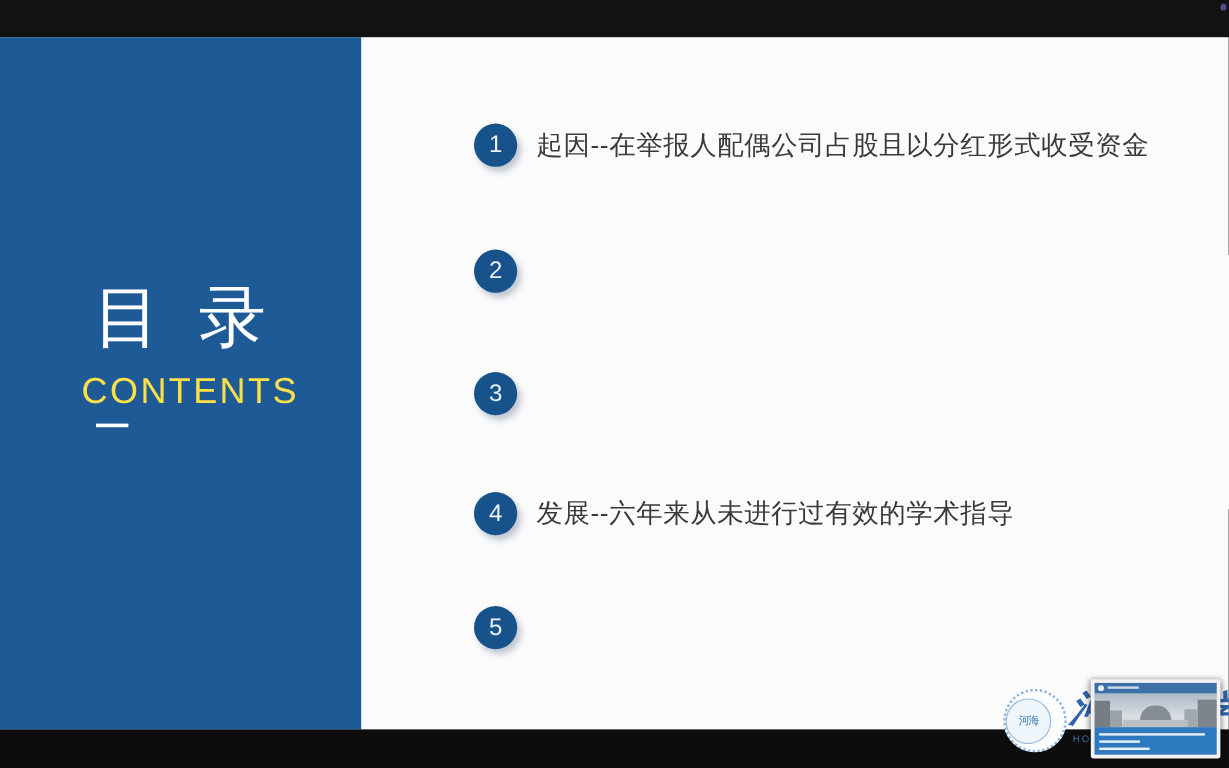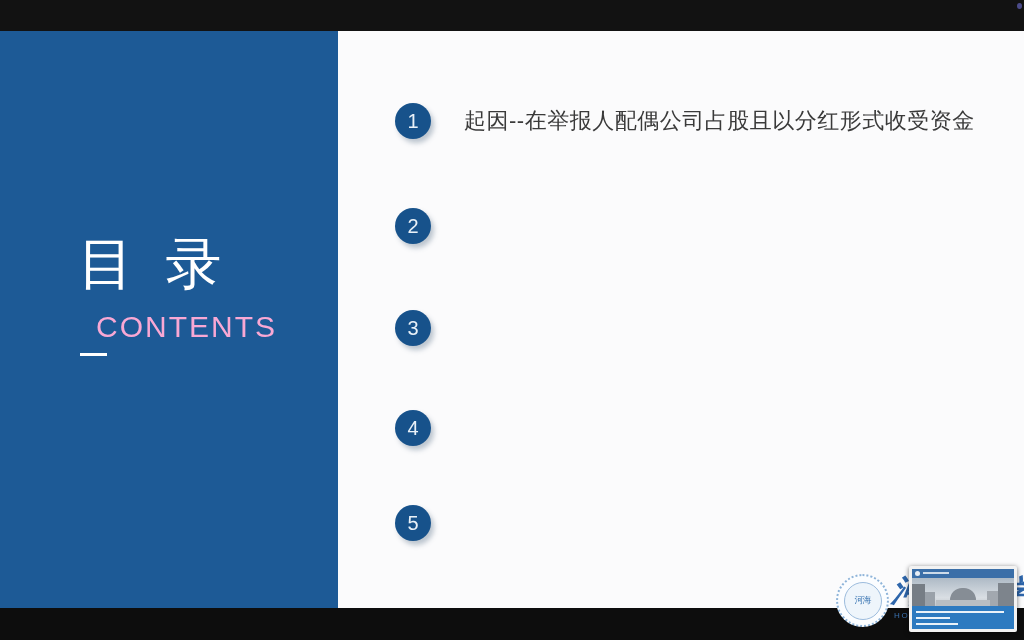--- a/index.html
+++ b/index.html
@@ -22,31 +22,31 @@
   .notif-dot {
     position: absolute; left: 1017px; top: 3px; width: 5px; height: 6px;
     border-radius: 50%; background: #5a5aa8; opacity: .8;
   }
   
   .slide {
     position: absolute; left: 0; top: 31px; width: 1024px; height: 577px;
     background: #fbfbfc;
   }
   .left-panel {
-    position: absolute; left: 0; top: 0; width: 338px; height: 577px;
+    position: absolute; left: 0; top: 0; width: 301px; height: 577px;
     background: #1d5a96;
   }
   .title-cn {
     position: absolute; left: 78px; top: 196px;
     font-size: 56px; color: #ffffff; font-weight: 500;
     letter-spacing: 8px; white-space: pre;
   }
   .title-en {
-    position: absolute; left: 96px; top: 279px;
-    font-size: 30px; color: #f9a8d4; font-weight: 400;
+    position: absolute; left: 68px; top: 279px;
+    font-size: 30px; color: #fde047; font-weight: 400;
     letter-spacing: 2px;
   }
   .title-dash {
     position: absolute; left: 80px; top: 322px;
     width: 27px; height: 3px; background: #ffffff;
   }
   
   .toc-row {
     position: absolute; left: 395px;
     display: flex; align-items: center; height: 36px;
@@ -58,32 +58,32 @@
   .row-5 { top: 474px; }
   .num-badge {
     width: 36px; height: 36px; border-radius: 50%;
     background: #17528b;
     color: #e9f1f8; font-size: 20px; font-weight: 500;
     display: flex; align-items: center; justify-content: center;
     box-shadow: 3px 4px 5px rgba(110, 130, 150, 0.45);
     flex: 0 0 36px;
   }
   .toc-text {
-    margin-left: 33px;
+    margin-left: 16px;
     font-size: 22px; color: #3a3a3a; font-weight: 500;
     letter-spacing: 0.5px; white-space: nowrap;
   }
   
   .uni-logo { position: absolute; left: 836px; top: 543px; z-index: 2; }
   .seal {
     position: absolute; left: 0; top: 0; width: 53px; height: 53px;
     border-radius: 50%;
     border: 2px dotted #8fb4d9;
     background: #fbfdff;
-    display: flex; align-items: center; justify-content: center;
+    display: flex; align-items: center; 
   }
   .seal-inner {
     width: 38px; height: 38px; border-radius: 50%;
     border: 1px solid #9cbcdd; background: #eef5fb;
     display: flex; align-items: center; justify-content: center;
     overflow: hidden;
   }
   .seal-glyph { font-size: 9px; color: #3f79b4; letter-spacing: -1px; line-height: 9px; text-align: center; }
   .uni-name-cn {
     position: absolute; left: 56px; top: -4px;
@@ -165,20 +165,21 @@
   <div class="toc-row row-2">
     <div class="num-badge">2</div>
   </div>
 
   <div class="toc-row row-3">
     <div class="num-badge">3</div>
   </div>
 
   <div class="toc-row row-4">
     <div class="num-badge">4</div>
+    <div class="toc-text">发展--六年来从未进行过有效的学术指导</div>
   </div>
 
   <div class="toc-row row-5">
     <div class="num-badge">5</div>
   </div>
 
   <div class="uni-logo">
     <div class="seal">
       <div class="seal-inner">
         <div class="seal-glyph">河海</div>

